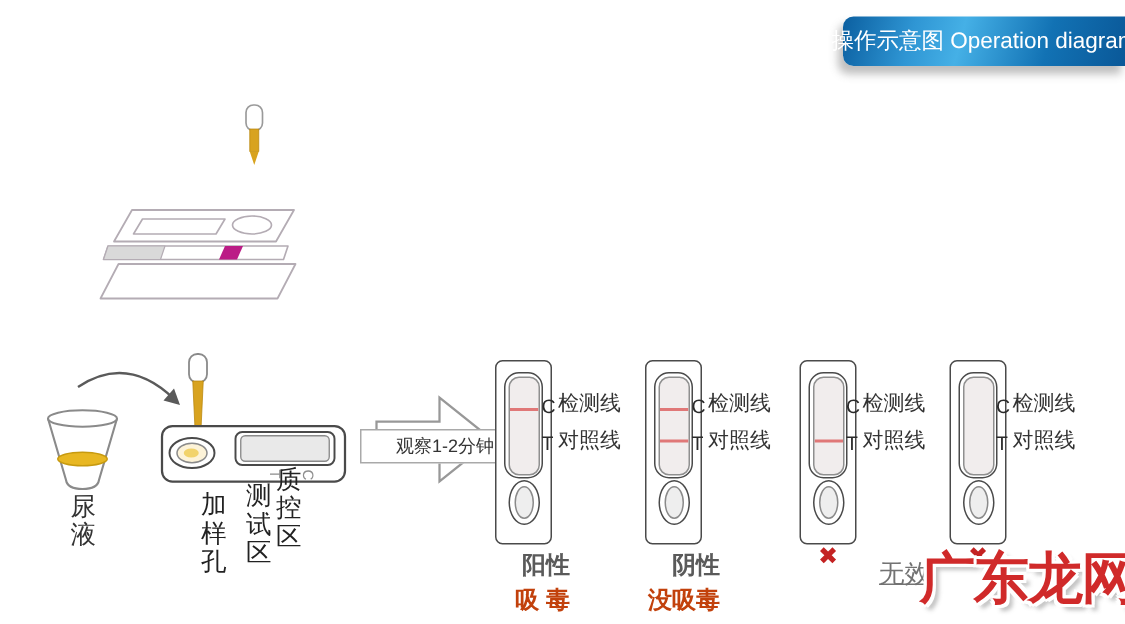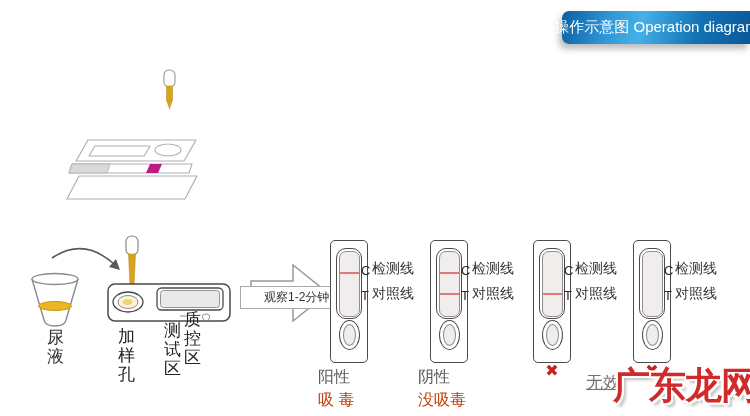--- a/index.html
+++ b/index.html
@@ -54,21 +54,21 @@
   .cpos{ top:22px; } .tpos{ top:47px; }
   .oval{
     position:absolute; left:8px; top:79px; width:21px; height:30px;
     border:1.4px solid #4a4a4a; border-radius:50%;
     display:flex; align-items:center; justify-content:center;
   }
   .oval i{ display:block; width:13px; height:22px; border:1px solid #8a8a8a; border-radius:50%; background:#eee; }
   .legend{ position:absolute; left:42px; top:16px; font-size:14px; line-height:25px; color:#333; white-space:nowrap; }
   .mark{ position:absolute; left:0; top:121px; width:38px; text-align:center;
          color:#c42222; font-size:16px; font-weight:bold; }
-  .cap{ position:absolute; left:-12px; width:62px; text-align:left; font-size:16px; }
+  .cap{ position:absolute; left:-12px; width:62px; text-align:right; font-size:16px;font-weight:bold; }
   .cap1{ top:127px; color:#5a5a5a; }
   .cap2{ top:150px; color:#c2410c; }
 
   
   .invalid-label{ position:absolute; left:586px; top:371px; font-size:17px; color:#737373;text-decoration:underline; }
 
   
   .wm-brand{
     position:absolute; left:613px; top:361px; font-size:37px; font-weight:bold;
     color:#d02a2a; letter-spacing:-1px; white-space:nowrap;
@@ -141,21 +141,21 @@
     </g>
 
     <polygon points="251,281 293,281 293,265 328,293 293,321 293,306 251,306" fill="#fff" stroke="#989898" stroke-width="1.5"></polygon>
   </svg>
 
   <div class="banner">
     <span>操作示意图 Operation diagram</span>
   </div>
 
   <div class="vlabel urine" style="left:46px; top:328px;">尿液</div>
-  <div class="vlabel" style="left:117px; top:327px;">加样孔</div>
+  <div class="vlabel" style="left:133px; top:327px;">加样孔</div>
   <div class="vlabel" style="left:163px; top:321px;">测试区</div>
   <div class="vlabel" style="left:181px; top:310px; left:183px;">质控区</div>
 
   <div class="observe">观察1-2分钟</div>
 
   <div class="cassette" style="left:330px;">
     <div class="cbody">
       <div class="win">
           <div class="win-in">
         <div class="line lc"></div>

